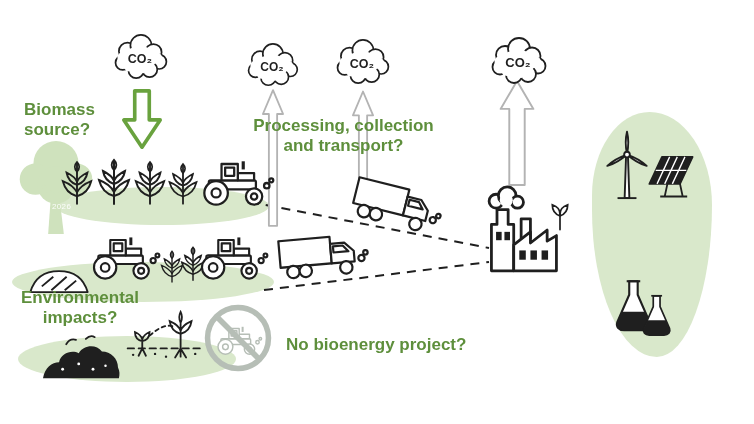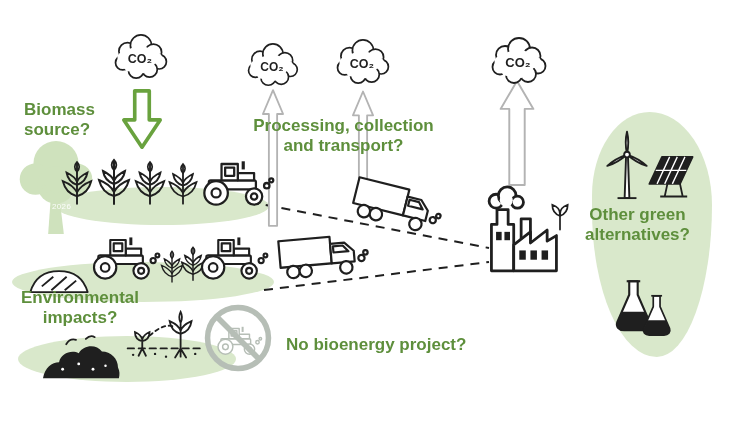--- a/index.html
+++ b/index.html
@@ -272,16 +272,14 @@
     <path d="M16 16 L62 62" stroke="currentColor" stroke-width="6"></path>
   </svg>
 
   <div class="abs label" style="left:24px;top:100px;width:110px">Biomass
 source?</div>
   <div class="abs label center" style="left:236px;top:116px;width:215px">Processing, collection
 and transport?</div>
   <div class="abs label" style="left:286px;top:335px;width:230px">No bioenergy project?</div>
   <div class="abs label center" style="left:6px;top:288px;width:148px">Environmental
 impacts?</div>
-  <div class="abs label center" style="left:560px;top:205px;width:155px">Other green
-alternatives?</div>
 
 </div>
 
 </body></html>

